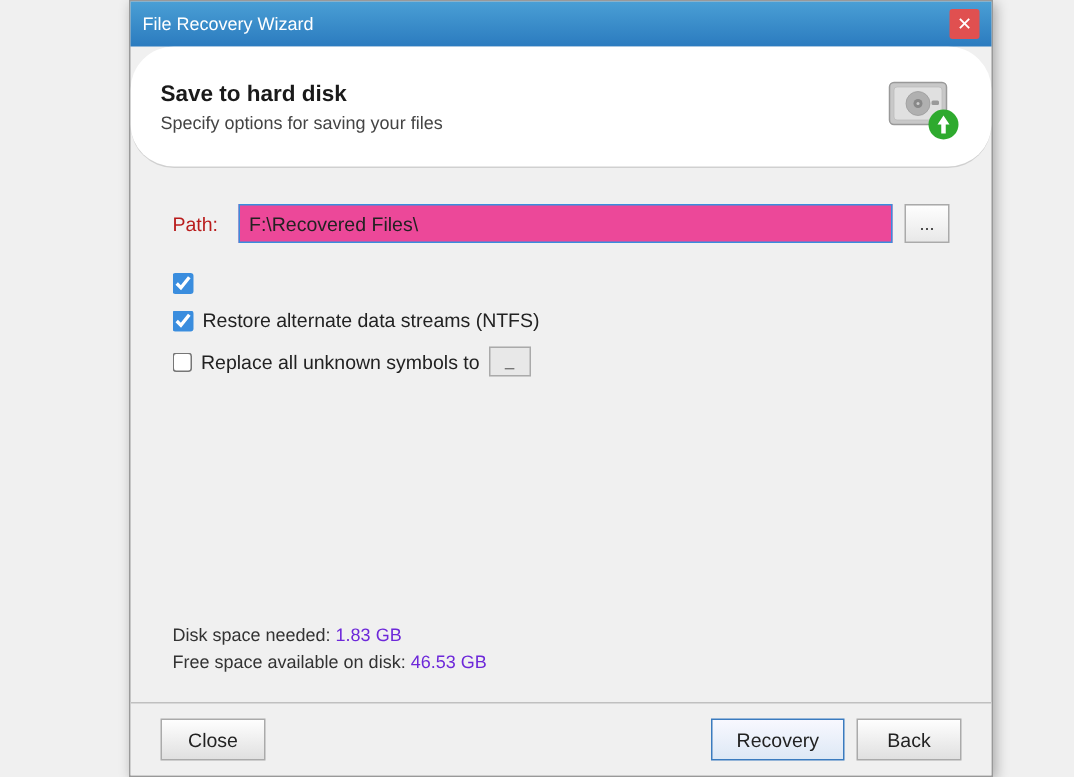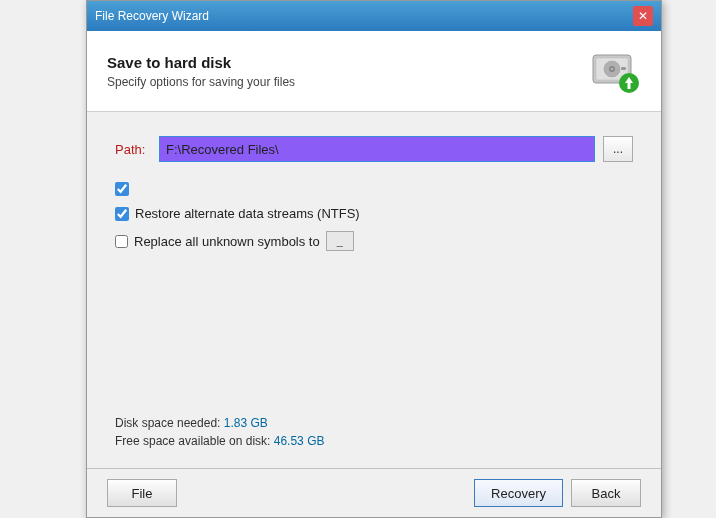--- a/index.html
+++ b/index.html
@@ -56,20 +56,21 @@
       padding: 0;
       overflow: hidden;
     }
     .header-section {
       background: white;
       padding: 14px 20px 14px 20px;
       border-bottom: 1px solid #d0d0d0;
       display: flex;
       align-items: center;
       justify-content: space-between;
+      border-radius: 29px;
     }
     .header-text { flex: 1; }
     .header-title {
       font-size: 15px;
       font-weight: 600;
       color: #1a1a1a;
       margin-bottom: 4px;
     }
     .header-subtitle {
       font-size: 12px;
@@ -93,21 +94,21 @@
       color: #b91c1c;
       min-width: 36px;
     }
     .path-input {
       flex: 1;
       height: 26px;
       border: 1px solid #3a8dde;
       padding: 2px 6px;
       font-size: 13px;
       color: #222;
-      background: #8b5cf6;
+      background: #ec4899;
       outline: none;
     }
     .browse-button {
       width: 30px;
       height: 26px;
       border: 1px solid #aaa;
       background: linear-gradient(to bottom, #fefefe, #e8e8e8);
       cursor: pointer;
       font-size: 12px;
       display: flex;
@@ -157,21 +158,21 @@
     .disk-info-line {
       font-size: 12px;
       color: #333;
       margin-bottom: 4px;
     }
     .disk-info-label {
       font-weight: normal;
       color: #333;
     }
     .disk-info-value {
-      color: #0369a1;
+      color: #6d28d9;
     }
     .footer {
       border-top: 1px solid #c0c0c0;
       padding: 10px 20px;
       display: flex;
       align-items: center;
       justify-content: space-between;
       background: #f0f0f0;
       flex-shrink: 0;
     }
@@ -261,21 +262,21 @@
           <span class="disk-info-label">Disk space needed: </span><span class="disk-info-value">1.83 GB</span>
         </div>
         <div class="disk-info-line">
           <span class="disk-info-label">Free space available on disk: </span><span class="disk-info-value">46.53 GB</span>
         </div>
       </div>
     </div>
 
     <div class="footer">
       <div class="footer-left">
-        <button class="btn">File</button>
+        <button class="btn">Close</button>
       </div>
       <div class="footer-right">
         <button class="btn btn-primary">Recovery</button>
         <button class="btn">Back</button>
       </div>
     </div>
   </div>
 </div>
 
 </body></html>

